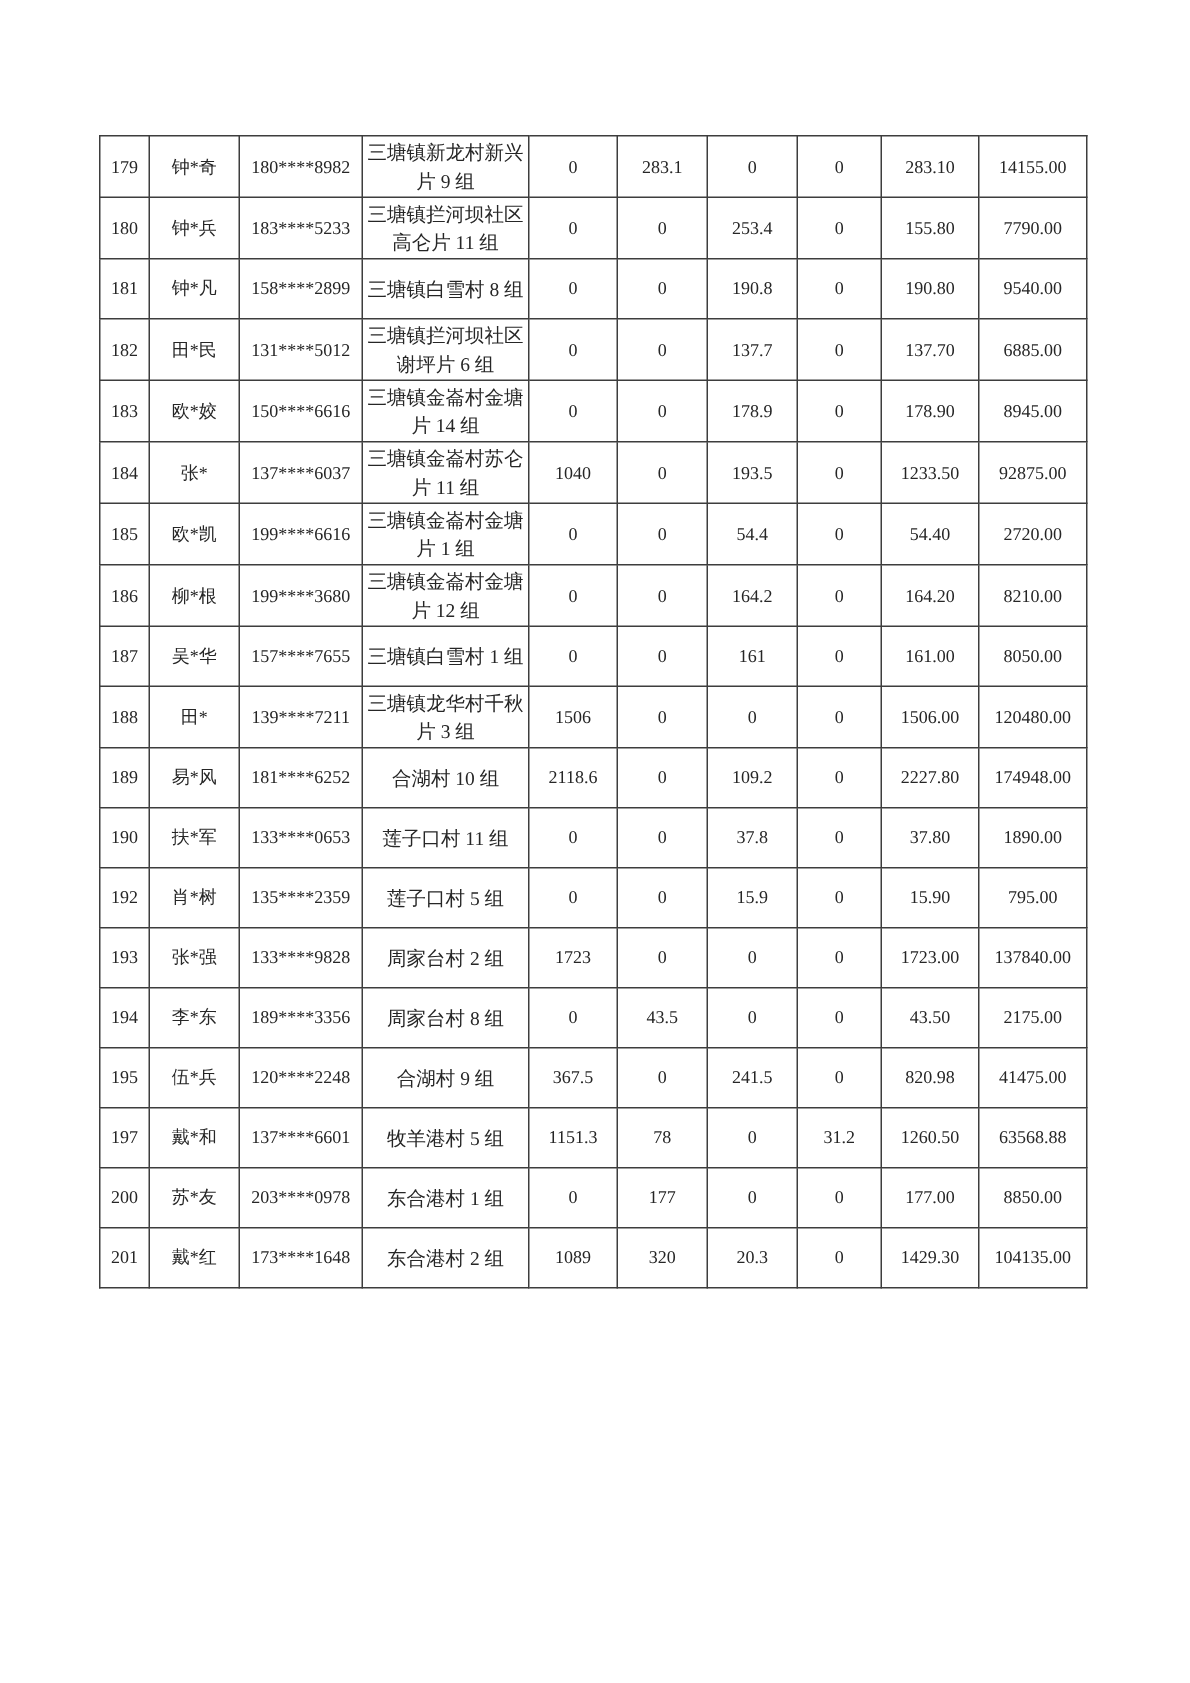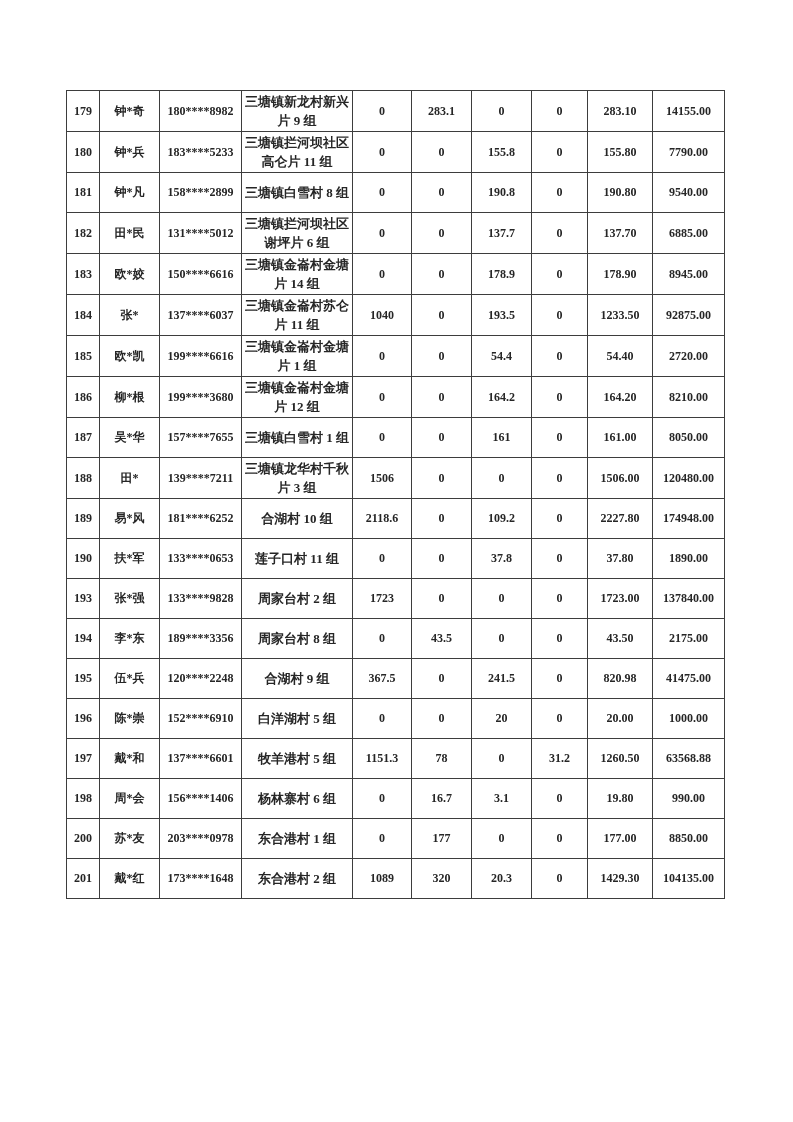--- a/index.html
+++ b/index.html
@@ -11,21 +11,20 @@
     overflow: hidden;
     font-family: "Liberation Serif", serif;
     color: #262626;
   }
   table.grid {
     position: absolute;
     left: 66px;
     top: 90px;
     border-collapse: collapse;
     table-layout: fixed;
-    font-weight: bold;
   }
   table.grid td {
     border: 1px solid #3d3d3d;
     text-align: center;
     vertical-align: middle;
     font-size: 12px;
     line-height: 19px;
     height: 37px;
     padding: 1px 2px;
     overflow: hidden;
@@ -65,21 +64,21 @@
           <td>283.10</td>
           <td>14155.00</td>
         </tr>
         <tr>
           <td>180</td>
           <td>钟*兵</td>
           <td>183****5233</td>
           <td class="addr">三塘镇拦河坝社区高仑片 11 组</td>
           <td>0</td>
           <td>0</td>
-          <td>155.8</td>
+          <td>253.4</td>
           <td>0</td>
           <td>155.80</td>
           <td>7790.00</td>
         </tr>
         <tr>
           <td>181</td>
           <td>钟*凡</td>
           <td>158****2899</td>
           <td class="addr">三塘镇白雪村 8 组</td>
           <td>0</td>
@@ -191,20 +190,32 @@
           <td>133****0653</td>
           <td class="addr">莲子口村 11 组</td>
           <td>0</td>
           <td>0</td>
           <td>37.8</td>
           <td>0</td>
           <td>37.80</td>
           <td>1890.00</td>
         </tr>
         <tr>
+          <td>192</td>
+          <td>肖*树</td>
+          <td>135****2359</td>
+          <td class="addr">莲子口村 5 组</td>
+          <td>0</td>
+          <td>0</td>
+          <td>15.9</td>
+          <td>0</td>
+          <td>15.90</td>
+          <td>795.00</td>
+        </tr>
+        <tr>
           <td>193</td>
           <td>张*强</td>
           <td>133****9828</td>
           <td class="addr">周家台村 2 组</td>
           <td>1723</td>
           <td>0</td>
           <td>0</td>
           <td>0</td>
           <td>1723.00</td>
           <td>137840.00</td>
@@ -225,56 +236,32 @@
           <td>195</td>
           <td>伍*兵</td>
           <td>120****2248</td>
           <td class="addr">合湖村 9 组</td>
           <td>367.5</td>
           <td>0</td>
           <td>241.5</td>
           <td>0</td>
           <td>820.98</td>
           <td>41475.00</td>
-        </tr>
-        <tr>
-          <td>196</td>
-          <td>陈*崇</td>
-          <td>152****6910</td>
-          <td class="addr">白洋湖村 5 组</td>
-          <td>0</td>
-          <td>0</td>
-          <td>20</td>
-          <td>0</td>
-          <td>20.00</td>
-          <td>1000.00</td>
         </tr>
         <tr>
           <td>197</td>
           <td>戴*和</td>
           <td>137****6601</td>
           <td class="addr">牧羊港村 5 组</td>
           <td>1151.3</td>
           <td>78</td>
           <td>0</td>
           <td>31.2</td>
           <td>1260.50</td>
           <td>63568.88</td>
-        </tr>
-        <tr>
-          <td>198</td>
-          <td>周*会</td>
-          <td>156****1406</td>
-          <td class="addr">杨林寨村 6 组</td>
-          <td>0</td>
-          <td>16.7</td>
-          <td>3.1</td>
-          <td>0</td>
-          <td>19.80</td>
-          <td>990.00</td>
         </tr>
         <tr>
           <td>200</td>
           <td>苏*友</td>
           <td>203****0978</td>
           <td class="addr">东合港村 1 组</td>
           <td>0</td>
           <td>177</td>
           <td>0</td>
           <td>0</td>

